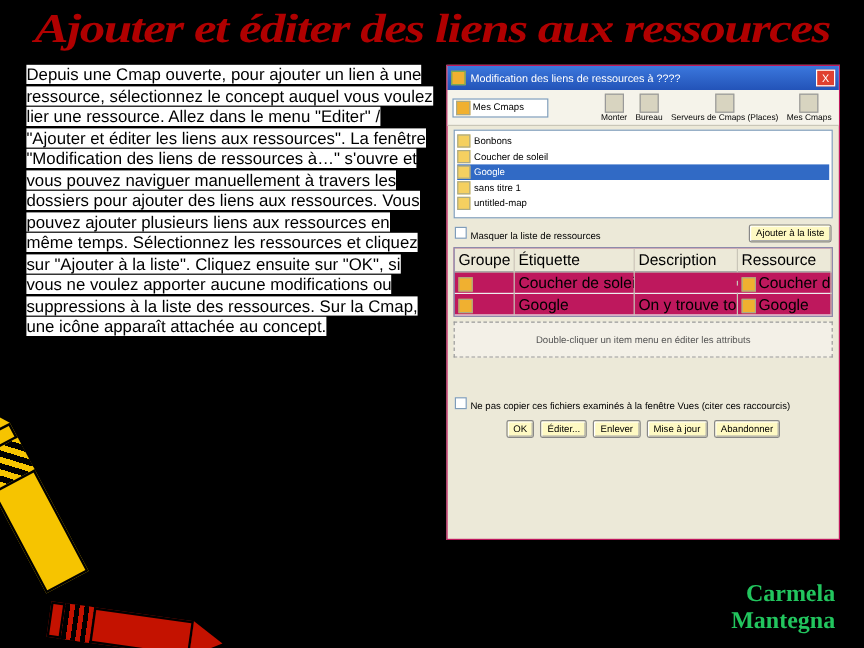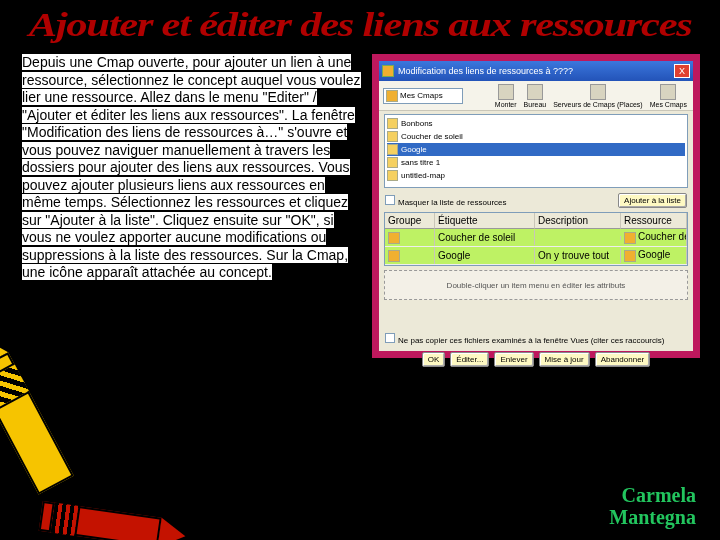--- a/index.html
+++ b/index.html
@@ -13,37 +13,37 @@
   
   .crayon-y { position: absolute; left: -14px; bottom: 26px; width: 70px; height: 190px; transform: rotate(-28deg); }
   .crayon-y .body { width: 40px; height: 140px; background: #f6c400; border: 2px solid #000; position: absolute; top: 30px; left: 15px; }
   .crayon-y .tip { width: 0; height: 0; border-left: 20px solid transparent; border-right: 20px solid transparent; border-bottom: 30px solid #f6c400; position: absolute; top: 0; left: 15px; }
   .crayon-y .wrap { position: absolute; top: 42px; left: 15px; width: 40px; height: 34px; background: repeating-linear-gradient(45deg,#000 0 5px,#f6c400 5px 10px); border-top:2px solid #000; border-bottom:2px solid #000; }
   .crayon-r { position: absolute; left: 40px; bottom: -10px; width: 160px; height: 46px; transform: rotate(8deg); }
   .crayon-r .body { width: 120px; height: 30px; background: #c41200; border: 2px solid #000; position: absolute; left: 0; top: 8px; }
   .crayon-r .tip { width: 0; height: 0; border-top: 15px solid transparent; border-bottom: 15px solid transparent; border-left: 26px solid #c41200; position: absolute; left: 120px; top: 8px; }
   .crayon-r .wrap { position: absolute; left: 10px; top:8px; width:28px; height:30px; background: repeating-linear-gradient(90deg,#000 0 4px,#c41200 4px 8px); border-left:2px solid #000; border-right:2px solid #000; }
   
-  .win { width: 328px; height: 304px; background: #ece9d8; border: 7px solid #be185d; font-family: Tahoma, sans-serif; font-size: 9px; color: #000; }
+  .win { width: 328px; height: 396px; background: #ece9d8; border: 1px solid #be185d; font-family: Tahoma, sans-serif; font-size: 9px; color: #000; }
   .titlebar { height: 20px; background: linear-gradient(#3b77dd,#2353b8); display:flex; align-items:center; padding:0 3px; color:#fff; }
   .tbicon { width:12px; height:12px; background:#f0b030; border:1px solid #7a5; margin-right:4px; }
   .tbtitle { flex:1; font-size:9px; white-space:nowrap; overflow:hidden; }
   .tbclose { width:16px; height:14px; background:#e04030; border:1px solid #fff; color:#fff; font-size:9px; line-height:12px; text-align:center; }
   .toolbar { height: 30px; background:#f5f3ea; border-bottom:1px solid #c9c6b8; display:flex; align-items:center; padding: 2px 4px; gap:3px; }
   .addr { width:80px; height:16px; background:#fff; border:1px solid #7f9db9; font-size:8px; padding:1px 2px; display:flex; align-items:center; }
   .tbtn { display:flex; flex-direction:column; align-items:center; font-size:7px; gap:1px; padding:0 2px; }
   .tbtn .ic { width:16px; height:16px; background:#d8d4c0; border:1px solid #999; }
   .tree { height: 74px; background:#fff; margin: 3px 5px; border:1px solid #7f9db9; padding:2px; font-size:8px; overflow:hidden; }
   .tree-row { display:flex; align-items:center; gap:3px; height:13px; }
   .tree-row .tic { width:11px; height:11px; background:#f5d060; border:1px solid #aa8; }
   .tree-row.sel { background:#316ac5; color:#fff; }
   .maskrow { display:flex; align-items:center; justify-content:space-between; padding:2px 6px; font-size:8px; }
   .chk { width:10px; height:10px; border:1px solid #7f9db9; background:#fff; display:inline-block; margin-right:3px; }
   .btn { background:#fef9c3; border:1px solid #888; border-radius:2px; padding:2px 5px; font-size:8px; box-shadow: inset 1px 1px #fff, inset -1px -1px #aaa; }
-  .table { margin: 2px 5px; border:1px solid #7f9db9; background:#bef264; font-size:10px; }
+  .table { margin: 2px 5px; border:1px solid #7f9db9; background:#be185d; font-size:13px; }
   .thead, .trow { display:flex; }
   .th, .td { border-right:1px solid #c9c6b8; padding:2px 3px; overflow:hidden; white-space:nowrap; }
   .th { background:#ece9d8; border-bottom:1px solid #999; }
   .c0{width:50px}.c1{width:100px}.c2{width:86px}.c3{flex:1}
   .trow { border-bottom:1px solid #eee; height:18px; align-items:center; }
   .ric { width:12px; height:12px; background:#f0b030; border:1px solid #aa8; display:inline-block; margin-right:2px; vertical-align:middle; }
   .drop { margin: 4px 5px; height:30px; border:1px dashed #999; background:#f3f0e7; font-size:8px; display:flex; align-items:center; justify-content:center; color:#555; }
   .copyrow { display:flex; align-items:center; padding:2px 6px; font-size:8px;margin-top:31px; }
   .btnrow { display:flex; justify-content:center; gap:5px; padding:5px 0; }
 </style>

